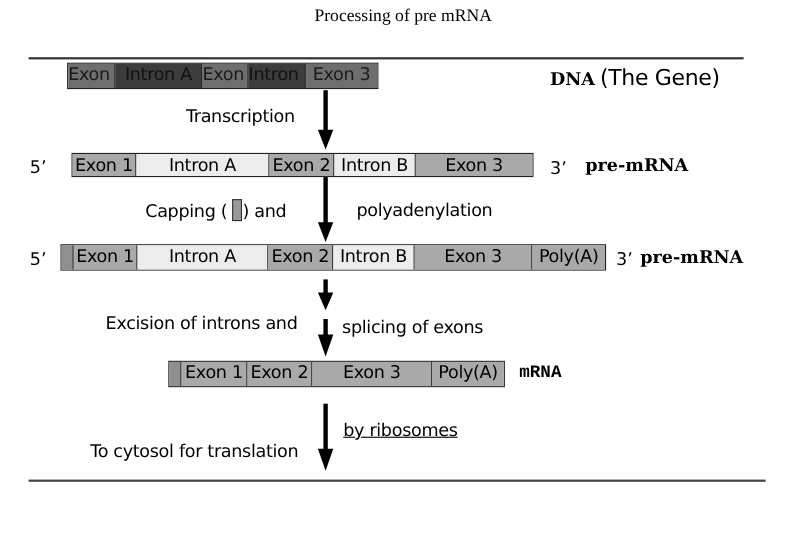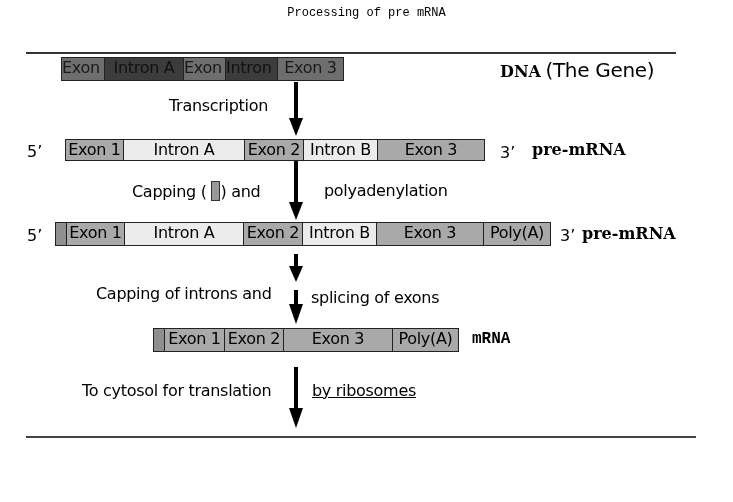--- a/index.html
+++ b/index.html
@@ -1,18 +1,18 @@
 <!DOCTYPE html>
 <html><head>
 <meta charset="utf-8">
 <style>
   html, body { margin:0; padding:0; background:#ffffff; }
   body { width:733px; height:502px; position:relative; overflow:hidden; font-family:"Liberation Sans", sans-serif; color:#000; }
   .abs { position:absolute; }
-  .title { left:0; width:733px; top:6px; text-align:center; font-size:12px; font-family:Liberation Mono, monospace; }
+  .title { left:0; width:733px; top:6px; text-align:center; font-size:16px; font-family:Liberation Serif, serif; }
   .rule { height:2px; background:#333; }
   .bar { display:flex; height:22px; border:1px solid #222; box-sizing:border-box; }
   .seg { box-sizing:border-box; border-right:1px solid #222; font-size:16px; line-height:20px; text-align:center; white-space:nowrap; overflow:hidden; font-family:"DejaVu Sans", sans-serif; letter-spacing:-0.3px; }
   .seg:last-child { border-right:none; }
   .lbl { font-size:16px; font-family:"DejaVu Sans", sans-serif; white-space:nowrap; letter-spacing:-0.3px; }
   .bold-lbl { font-family:"DejaVu Serif", serif; font-weight:bold; font-size:16px; white-space:nowrap; }
   .end { font-size:16px; font-family:"DejaVu Sans", sans-serif; }
   .cap-sym { display:inline-block; width:9px; height:20px; background:#999; border:1px solid #333; vertical-align:-4px; box-sizing:border-box; }
   svg.arrows { position:absolute; left:0; top:0; }
 </style>
@@ -60,33 +60,33 @@
   <div class="seg" style="width:58px; background:#a9a9a9;">Exon 1</div>
   <div class="seg" style="width:119px; background:#ececec;">Intron A</div>
   <div class="seg" style="width:59px; background:#a9a9a9;">Exon 2</div>
   <div class="seg" style="width:74px; background:#ececec;">Intron B</div>
   <div class="seg" style="width:107px; background:#a9a9a9;">Exon 3</div>
   <div class="seg" style="flex:1; background:#a9a9a9;">Poly(A)</div>
 </div>
 <div class="abs end" style="left:560px; top:226px;">3’</div>
 <div class="abs bold-lbl" style="left:582px; top:224px;">pre-mRNA</div>
 
-<div class="abs lbl" style="left:96px; top:284px;">Capping of introns and</div>
+<div class="abs lbl" style="left:96px; top:284px;">Excision of introns and</div>
 <div class="abs lbl" style="left:311px; top:288px;">splicing of exons</div>
 
 <div class="abs bar" style="left:153px; top:328px; width:306px; height:24px;">
   <div class="seg" style="width:11px; background:#8f8f8f;"></div>
   <div class="seg" style="width:60px; background:#a9a9a9;">Exon 1</div>
   <div class="seg" style="width:59px; background:#a9a9a9;">Exon 2</div>
   <div class="seg" style="width:109px; background:#a9a9a9;">Exon 3</div>
   <div class="seg" style="flex:1; background:#a9a9a9;">Poly(A)</div>
 </div>
 <div class="abs bold-lbl" style="left:472px; top:330px;font-family:Liberation Mono, monospace;">mRNA</div>
 
-<div class="abs lbl" style="left:82px; top:381px;">To cytosol for translation</div>
+<div class="abs lbl" style="left:82px; top:400px;">To cytosol for translation</div>
 <div class="abs lbl" style="left:312px; top:381px;text-decoration:underline;">by ribosomes</div>
 
 <div class="abs rule" style="left:26px; top:436px; width:670px; background:#444;"></div>
 
 <svg class="arrows" width="733" height="502">
   <g fill="#000" stroke="#000">
     <g>
       <line x1="296" y1="82" x2="296" y2="120" stroke-width="4"></line>
       <polygon points="289,118 303,118 296,136" stroke="none"></polygon>
     </g>

